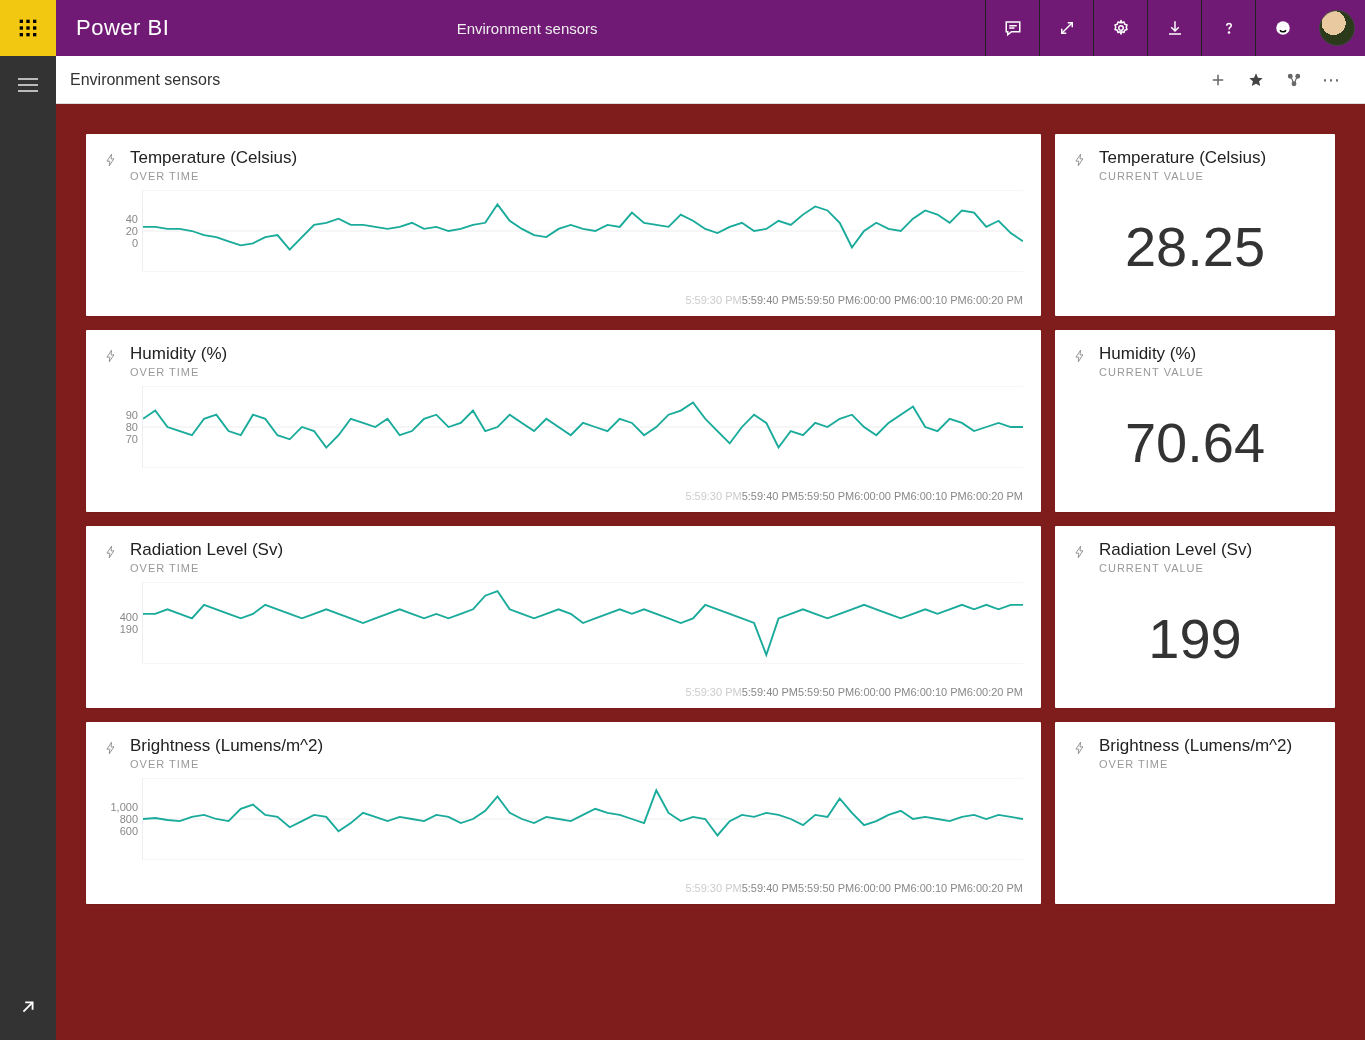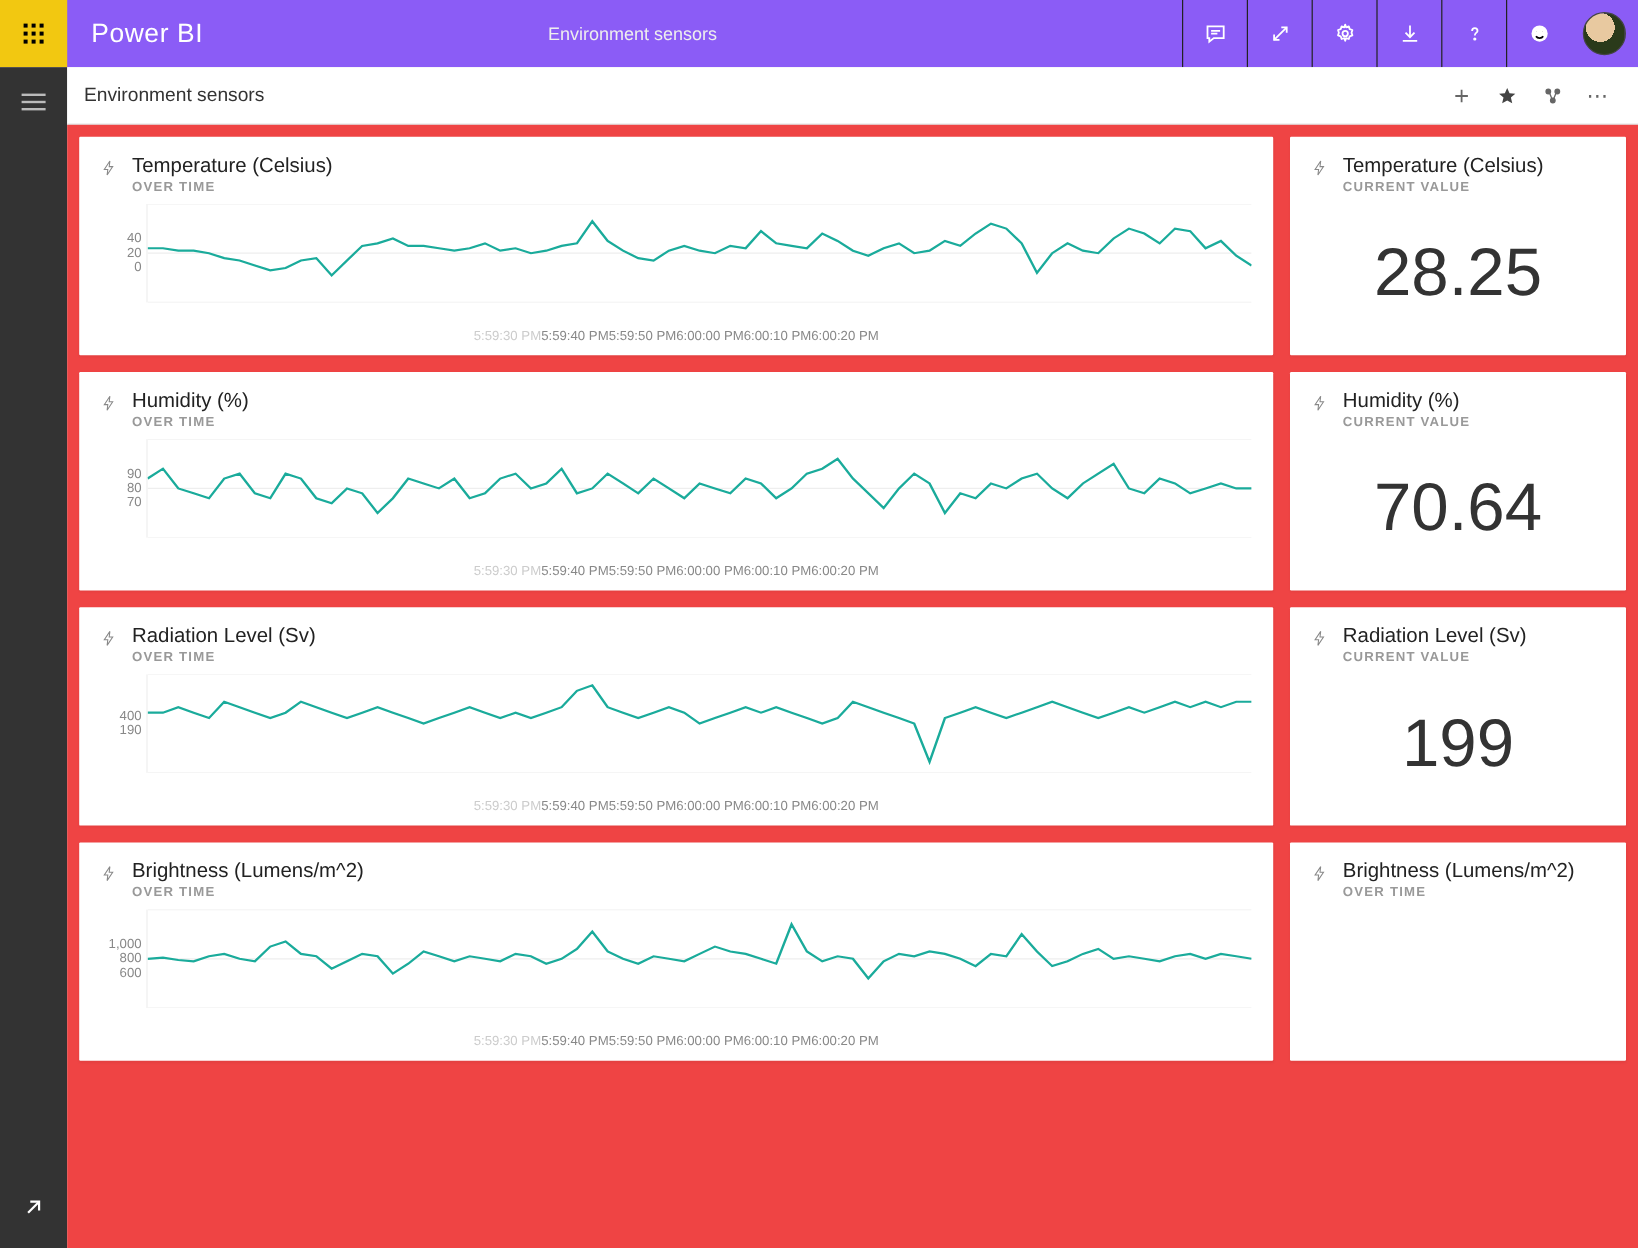--- a/index.html
+++ b/index.html
@@ -1,19 +1,19 @@
 <!DOCTYPE html>
 <html><head>
 <meta charset="utf-8">
 <style>
   * { box-sizing: border-box; margin: 0; padding: 0; }
   html, body { height: 100%; width: 100%; font-family: "Segoe UI", -apple-system, BlinkMacSystemFont, sans-serif; background: #e9e9e9; overflow: hidden; }
 
   
-  .topbar { height: 56px; background: #8b5cf6; color: #fff; display: flex; align-items: center; }
+  .topbar { height: 56px; background: #701a75; color: #fff; display: flex; align-items: center; }
   .app-launcher { width: 56px; height: 56px; background: #f2c811; display: flex; align-items: center; justify-content: center; cursor: pointer; }
   .app-launcher svg { width: 20px; height: 20px; }
   .brand { font-size: 22px; font-weight: 300; margin-left: 20px; color: #fff; letter-spacing: .5px; }
   .topbar-title { flex: 1; text-align: center; font-size: 15px; font-weight: 400; color: #eee; margin-right: 100px; }
   .topbar-btns { display: flex; height: 56px; }
   .tbtn { width: 54px; height: 56px; display: flex; align-items: center; justify-content: center; cursor: pointer; border-left: 1px solid #222; }
   .tbtn svg { width: 18px; height: 18px; stroke: #fff; fill: none; stroke-width: 2; }
   .avatar { width: 56px; height: 56px; display: flex; align-items: center; justify-content: center; cursor: pointer; }
   .avatar-img { width: 36px; height: 36px; border-radius: 50%; background: radial-gradient(circle at 40% 35%, #e8c9a0 40%, #2a3a1a 40%); border: 1px solid #444; }
 
@@ -26,43 +26,43 @@
   
   .subheader { position: absolute; top: 56px; left: 56px; right: 0; height: 48px; background: #fff; border-bottom: 1px solid #ddd; display: flex; align-items: center; padding: 0 14px; }
   .subheader .crumb { font-size: 16px; color: #333; }
   .subheader-spacer { flex: 1; }
   .subheader-btn { width: 38px; height: 38px; display: flex; align-items: center; justify-content: center; cursor: pointer; color: #666; }
   .subheader-btn svg { width: 18px; height: 18px; stroke: #666; fill: #666; }
   .subheader-btn.star svg { fill: #444; stroke: none; }
   .subheader-btn.more { font-size: 18px; letter-spacing: 2px; color: #666; }
 
   
-  .dash { position: absolute; top: 104px; left: 56px; right: 0; bottom: 0; overflow: auto; padding: 10px; background: #ef4444; }
+  .dash { position: absolute; top: 104px; left: 56px; right: 0; bottom: 0; overflow: auto; padding: 30px; background: #7f1d1d; }
   .rowblock { display: flex; gap: 14px; margin-bottom: 14px; }
   .tile { background: #fff; border-radius: 1px; box-shadow: 0 1px 2px rgba(0,0,0,.05); padding: 14px 18px 10px 18px; }
   .tile.chart { flex: 1; min-width: 0; }
   .tile.kpi { width: 280px; display: flex; flex-direction: column; }
 
   .tile-head { display: flex; align-items: flex-start; gap: 12px; }
   .bolt { color: #888; flex-shrink: 0; margin-top: 3px; }
   .bolt svg { width: 14px; height: 18px; stroke: #888; fill: none; stroke-width: 1.5; }
   .titles { flex: 1; }
   .tile-title { font-size: 17px; font-weight: 400; color: #222; }
-  .tile-sub { font-size: 11px; font-weight: 700; color: #999; letter-spacing: 1px; margin-top: 2px; }
+  .tile-sub { font-size: 11px; font-weight: 400; color: #999; letter-spacing: 1px; margin-top: 2px; }
 
   .kpi-value { flex: 1; display: flex; align-items: center; justify-content: center; font-size: 56px; font-weight: 300; color: #333; padding: 14px 0 10px 0; }
 
   
   .chart-body { position: relative; height: 100px; margin-top: 8px; padding-left: 38px; }
   .y-labels { position: absolute; left: 0; top: 0; bottom: 18px; width: 34px; display: flex; flex-direction: column; justify-content: center; align-items: flex-end; font-size: 11px; color: #888; }
   .plot { position: absolute; left: 38px; right: 0; top: 0; bottom: 18px; border-left: 1px solid #eee; }
   .plot svg { width: 100%; height: 100%; display: block; }
   .plot line.grid { stroke: #eee; stroke-width: 1; }
   .plot polyline { stroke: #1aab9b; stroke-width: 1.8; fill: none; }
-  .x-labels { display: flex; justify-content: center; font-size: 11px; color: #888; margin-top: 4px; margin-left: 0px; }
+  .x-labels { display: flex; justify-content: flex-end; font-size: 11px; color: #888; margin-top: 4px; margin-left: 0px; }
   .x-labels span:first-child { color: #ccc; }
 </style>
 </head>
 <body>
 
 <div class="topbar">
   <div class="app-launcher">
     <svg viewBox="0 0 24 24">
       <rect x="2" y="2" width="4" height="4" fill="#000"></rect>
         <rect x="10" y="2" width="4" height="4" fill="#000"></rect>

